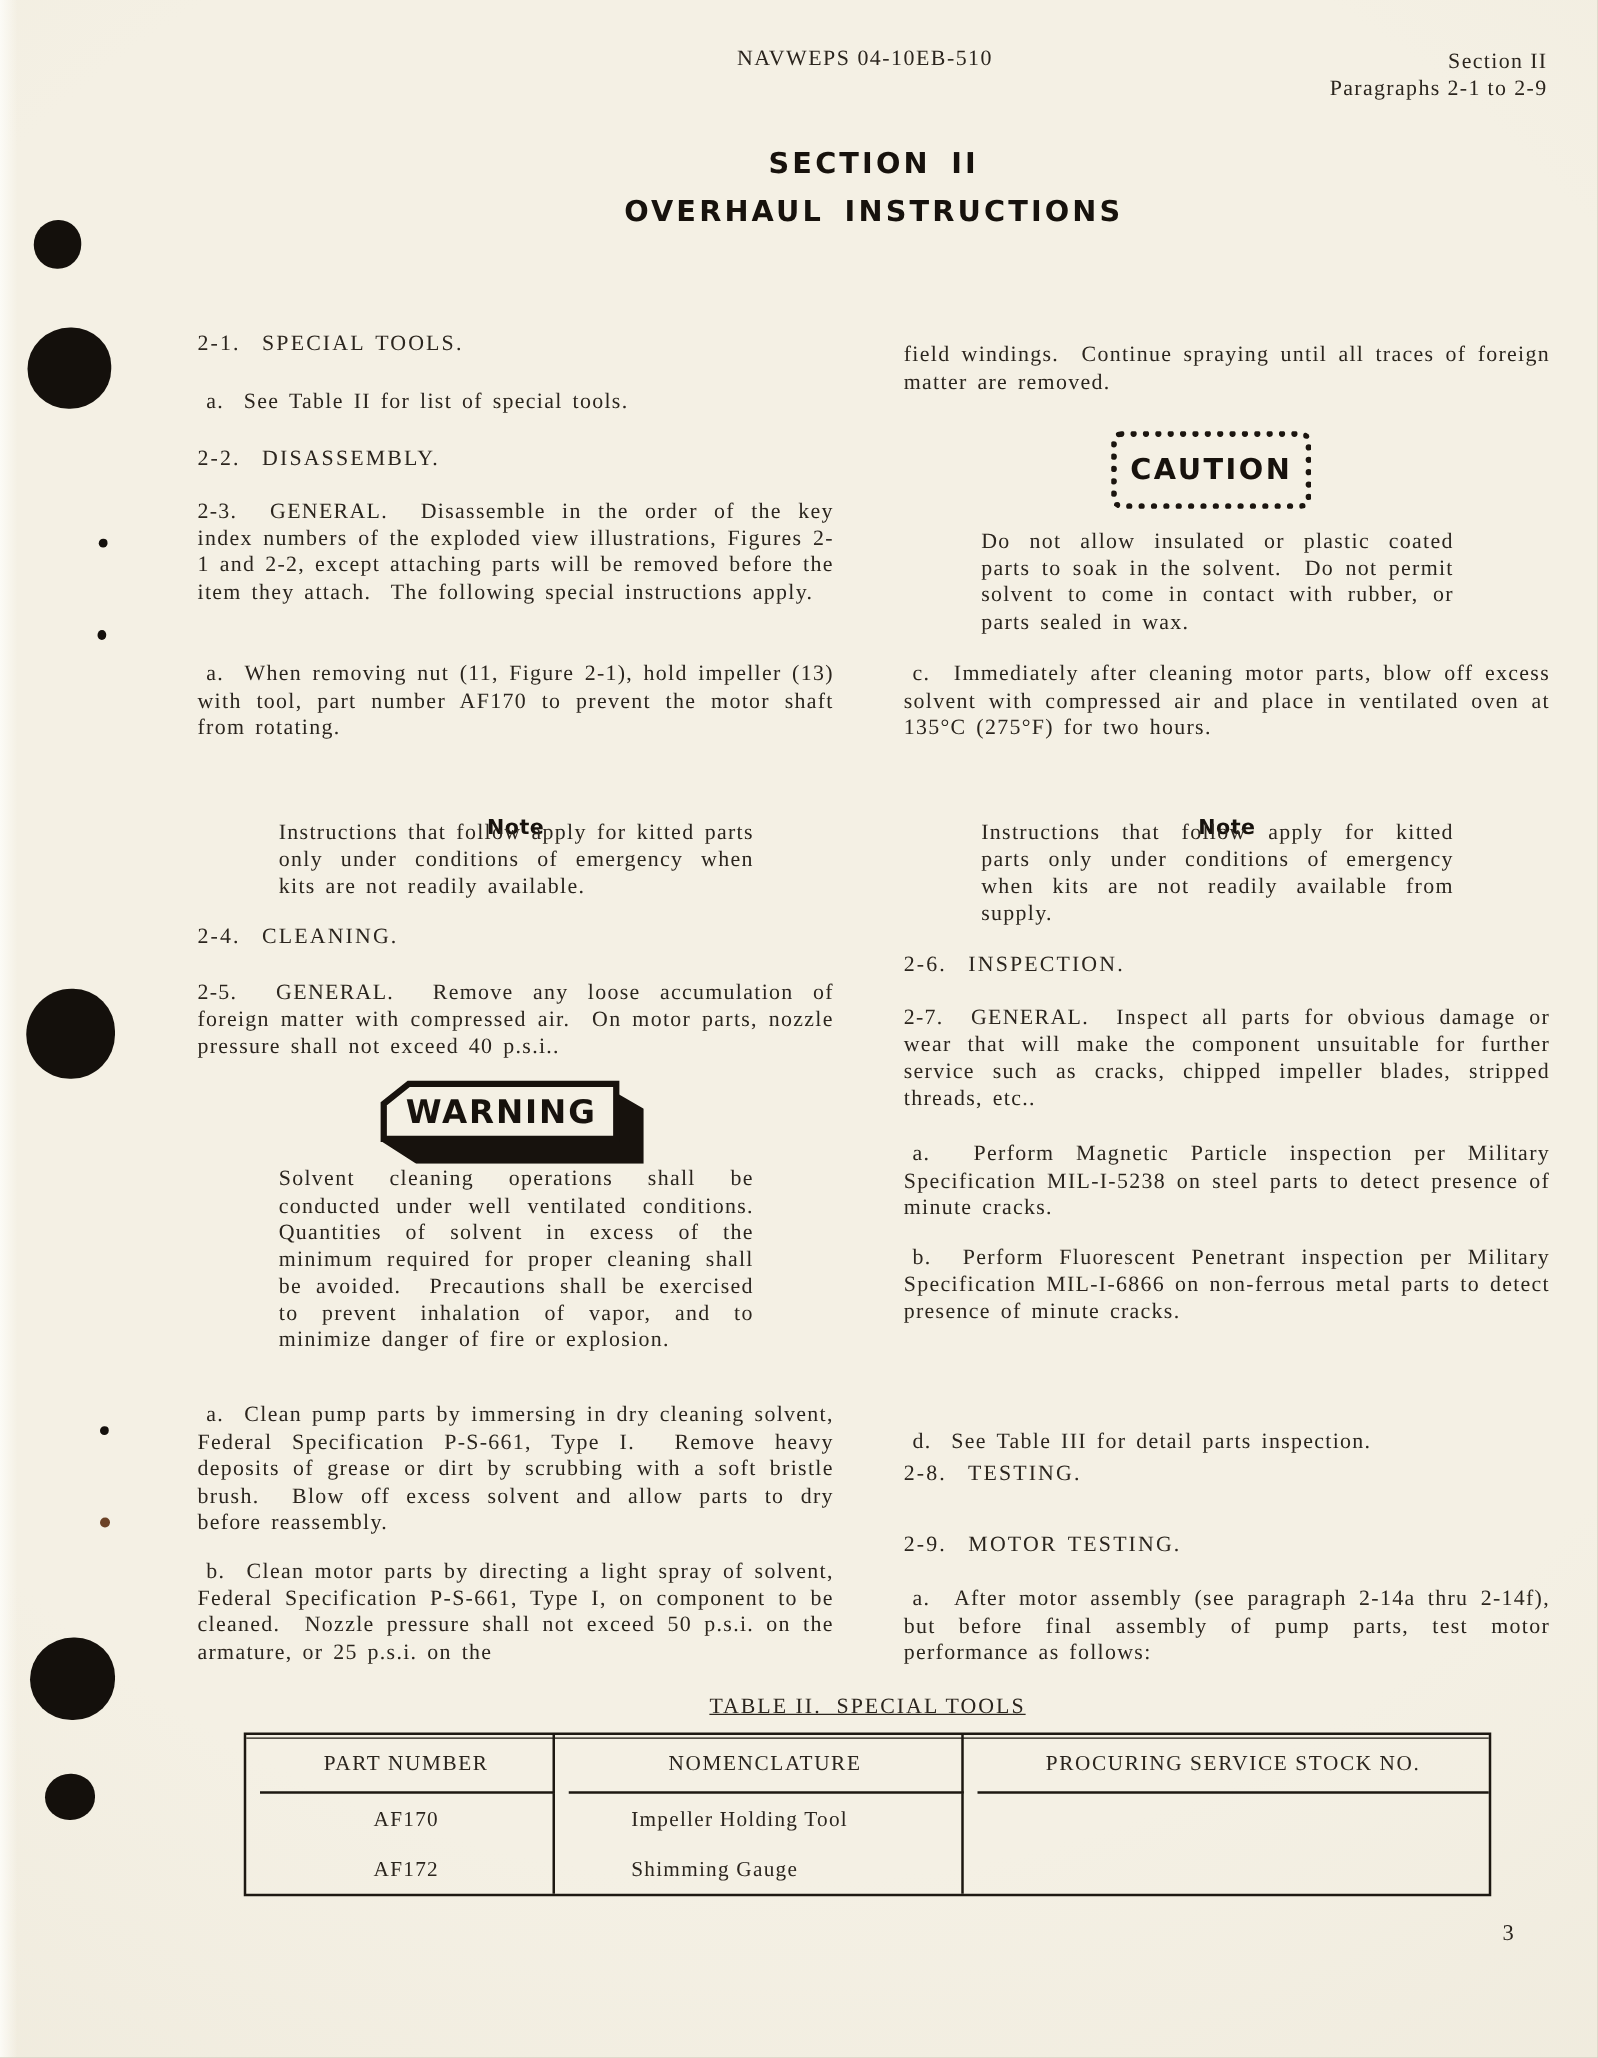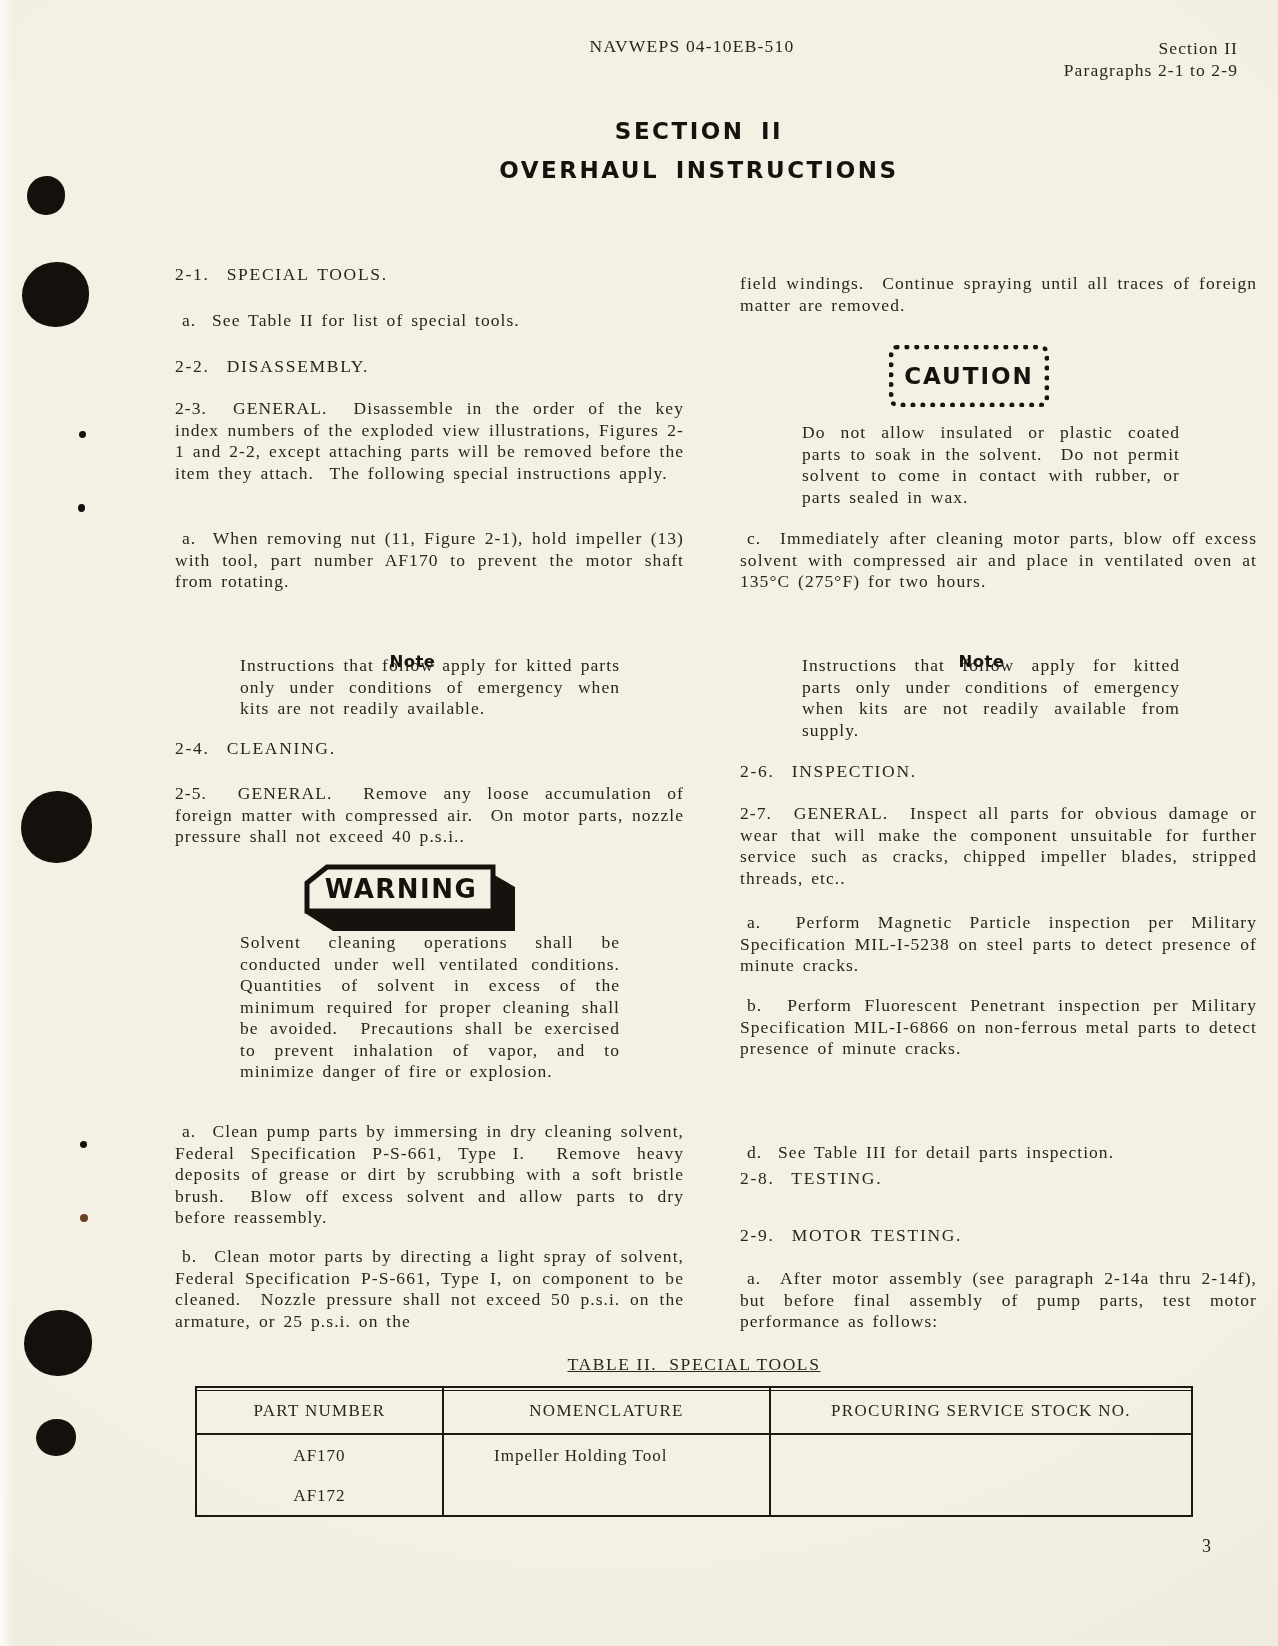--- a/index.html
+++ b/index.html
@@ -21,21 +21,20 @@
     pointer-events: none;
   }
   .txt {
     position: absolute;
     font-size: 17.5px;
     line-height: 21.5px;
     letter-spacing: 1.05px;
     word-spacing: 2.5px;
     text-align: justify;
     white-space: pre-wrap;
-    margin-left: 17px;
   }
   .single { text-align: left; }
   .hd { letter-spacing: 1.7px; text-align: left; }
   .ind { text-indent: 7px; }
   .hdr-center { position: absolute; left: 492px; top: 36px; width: 400px; text-align: center;
                 font-size: 17.5px; letter-spacing: 1.2px; }
   .hdr-right { position: absolute; right: 40px; top: 38px; text-align: right;
                font-size: 17.5px; line-height: 21.5px; letter-spacing: 1.1px; }
   .title-line { position: absolute; left: 158px; width: 1082px; text-align: center;
                 font-family: "DejaVu Sans", sans-serif; font-weight: bold;
@@ -51,21 +50,21 @@
     border: 5px dotted #1b150f; border-radius: 8px;
     display: flex; align-items: center; justify-content: center;
   }
   .caution-label { font-family: "DejaVu Sans", sans-serif; font-weight: bold;
                    font-size: 23px; letter-spacing: 2px; color: #17120d; }
   .tbl-title { position: absolute; left: 195px; top: 1354px; width: 998px; text-align: center;
                font-size: 17.5px; letter-spacing: 1.6px; white-space: pre-wrap; text-decoration: underline; }
   .tbl { position: absolute; left: 195px; top: 1386px; width: 994px; border: 2px solid #1d1812; }
   .tbl-topline { position: absolute; left: 0; right: 0; top: 2px; height: 1px; background: #1d1812; }
   .trow { display: grid; grid-template-columns: 247px 327px 1fr; }
-  .tc { border-right: 2px solid #1d1812; }
+  .tc { border-right: 2px solid #1d1812; margin-left: 11px; }
   .tc.c3 { border-right: none; }
   .thead .tc { height: 45px; border-bottom: 2px solid #1d1812; display: flex;
                align-items: center; justify-content: center;
                font-size: 17px; letter-spacing: 1.3px; }
   .tbody .tc { height: 79px; padding-top: 1px; }
   .cellline { height: 40px; line-height: 40px; font-size: 17px; letter-spacing: 1px; }
   .pn { text-align: center; }
   .nm { padding-left: 50px; }
   .page-num { position: absolute; left: 1202px; top: 1536px; width: 40px;
               font-size: 18px; letter-spacing: 1px; }
@@ -145,20 +144,21 @@
       <div class="tc c2">NOMENCLATURE</div>
       <div class="tc c3">PROCURING SERVICE STOCK NO.</div>
     </div>
     <div class="trow tbody">
       <div class="tc c1">
         <div class="cellline pn">AF170</div>
         <div class="cellline pn">AF172</div>
       </div>
       <div class="tc c2">
         <div class="cellline nm">Impeller Holding Tool</div>
+        <div class="cellline nm">Shimming Gauge</div>
       </div>
       <div class="tc c3">
         <div class="cellline"></div>
         <div class="cellline"></div>
       </div>
     </div>
   </div>
 
   <div class="page-num">3</div>
 

